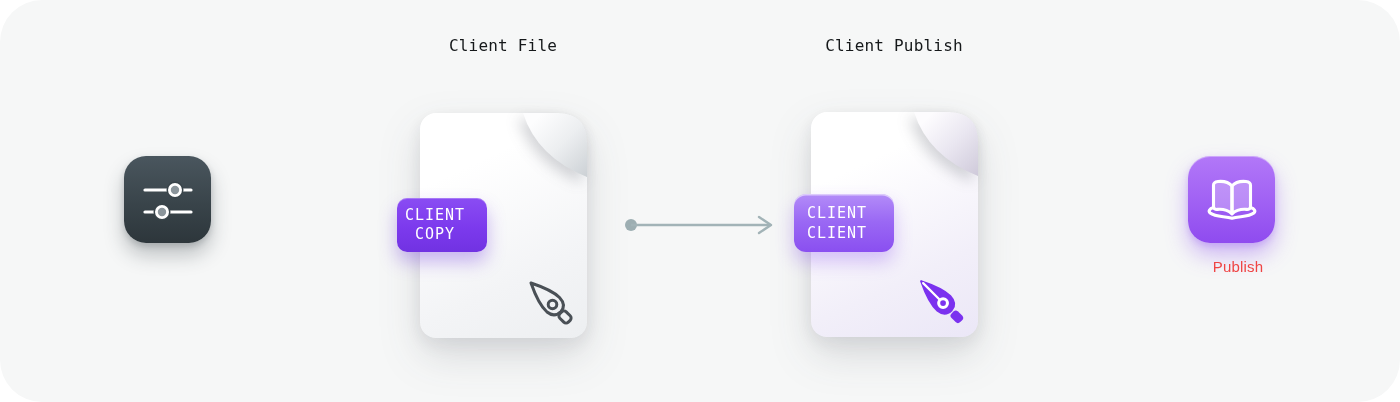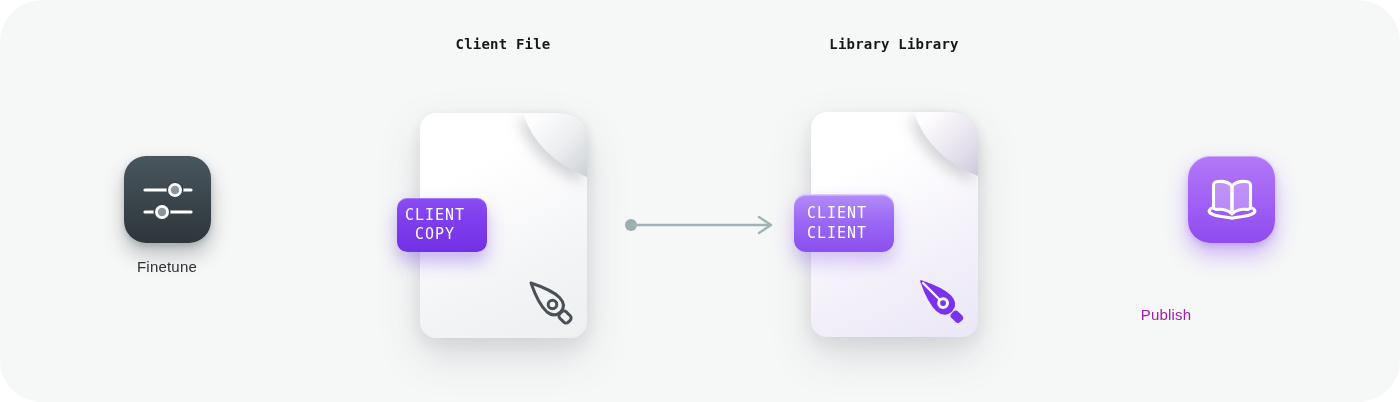--- a/index.html
+++ b/index.html
@@ -20,27 +20,27 @@
     left:1188px; top:156px;
     background:linear-gradient(180deg,#b278f8 0%,#a263f4 48%,#8f4bef 100%);
     box-shadow:0 12px 22px rgba(139,77,240,.38), 0 3px 6px rgba(139,77,240,.22),
                inset 0 1px 0 rgba(255,255,255,.35);
   }
   .tile-label {
     position:absolute; width:180px; top:258px; text-align:center;
     font-size:15px; letter-spacing:.2px;
   }
   .label-dark   { left:77px;  color:#2b3135; }
-  .label-purple { left:1076px; color:#a21caf;margin-top:48px; }
+  .label-purple { left:1148px; color:#ef4444; }
 
   
   .doc-title {
     position:absolute; top:36px; width:220px; text-align:center;
-    font-family:"DejaVu Sans Mono", monospace; font-weight:bold;
-    font-size:14px; color:#15181a; letter-spacing:.2px;
+    font-family:"DejaVu Sans Mono", monospace; font-weight:normal;
+    font-size:16px; color:#15181a; letter-spacing:.2px;
   }
   .title-1 { left:393px; }
   .title-2 { left:784px; }
 
   
   .doc-wrap { position:absolute; width:167px; height:225px;
     filter:drop-shadow(0 18px 20px rgba(45,52,64,.14)) drop-shadow(0 5px 8px rgba(45,52,64,.08)); }
   .doc-wrap-1 { left:420px; top:113px; }
   .doc-wrap-2 { left:811px; top:112px; }
   .doc-body {
@@ -93,21 +93,20 @@
       <g stroke="#ffffff" stroke-width="3.2" stroke-linecap="round">
         <line x1="7" y1="15" x2="53" y2="15"></line>
         <line x1="7" y1="37" x2="53" y2="37"></line>
       </g>
       <circle cx="37" cy="15" r="8.5" fill="#39444a"></circle>
       <circle cx="37" cy="15" r="5.6" fill="#8b959b" stroke="#ffffff" stroke-width="2.8"></circle>
       <circle cx="24" cy="37" r="8.5" fill="#39444a"></circle>
       <circle cx="24" cy="37" r="5.6" fill="#8b959b" stroke="#ffffff" stroke-width="2.8"></circle>
     </svg>
   </div>
-  <div class="tile-label label-dark">Finetune</div>
 
   <div class="doc-title title-1">Client File</div>
 
   <div class="doc-wrap doc-wrap-1">
     <div class="doc-body doc-body-1">
       <svg class="pen" width="47" height="47" viewBox="0 0 47 47">
         <g fill="none" stroke="#4a5056" stroke-width="3" stroke-linejoin="round" stroke-linecap="round">
           <path d="M5 5 Q26 12 33.5 19.5 Q40.5 27 35 33.5 Q28.5 40 21 34 Q12.5 26.5 5 5 Z"></path>
           <circle cx="26.5" cy="26.5" r="4.3"></circle>
           <rect x="-6" y="-4.5" width="12" height="9" rx="3.2" transform="translate(39 39) rotate(45)"></rect>
@@ -123,21 +122,21 @@
     <div>CLIENT</div>
     <div>COPY</div>
   </div>
 
   <svg class="flow-arrow" width="160" height="30" viewBox="0 0 160 30">
     <circle cx="9" cy="15" r="6" fill="#9daeb2"></circle>
     <line x1="9" y1="15" x2="147" y2="15" stroke="#a2b3b7" stroke-width="2.4"></line>
     <path d="M137 7 L149 15 L137 23" fill="none" stroke="#a2b3b7" stroke-width="2.4" stroke-linecap="round" stroke-linejoin="round"></path>
   </svg>
 
-  <div class="doc-title title-2">Library Library</div>
+  <div class="doc-title title-2">Client Publish</div>
 
   <div class="doc-wrap doc-wrap-2">
     <div class="doc-body doc-body-2">
       <svg class="pen" width="48" height="48" viewBox="0 0 47 47">
         <path d="M5 5 Q26 12 33.5 19.5 Q40.5 27 35 33.5 Q28.5 40 21 34 Q12.5 26.5 5 5 Z" fill="#7b32ef" stroke="#7b32ef" stroke-width="2" stroke-linejoin="round"></path>
         <line x1="7" y1="7" x2="23" y2="23" stroke="#ffffff" stroke-width="2.2" stroke-linecap="round"></line>
         <circle cx="26.5" cy="26.5" r="4.3" fill="#7b32ef" stroke="#ffffff" stroke-width="3"></circle>
         <rect x="-6" y="-4.5" width="12" height="9" rx="3.2" transform="translate(40 40) rotate(45)" fill="#7b32ef"></rect>
       </svg>
     </div>

